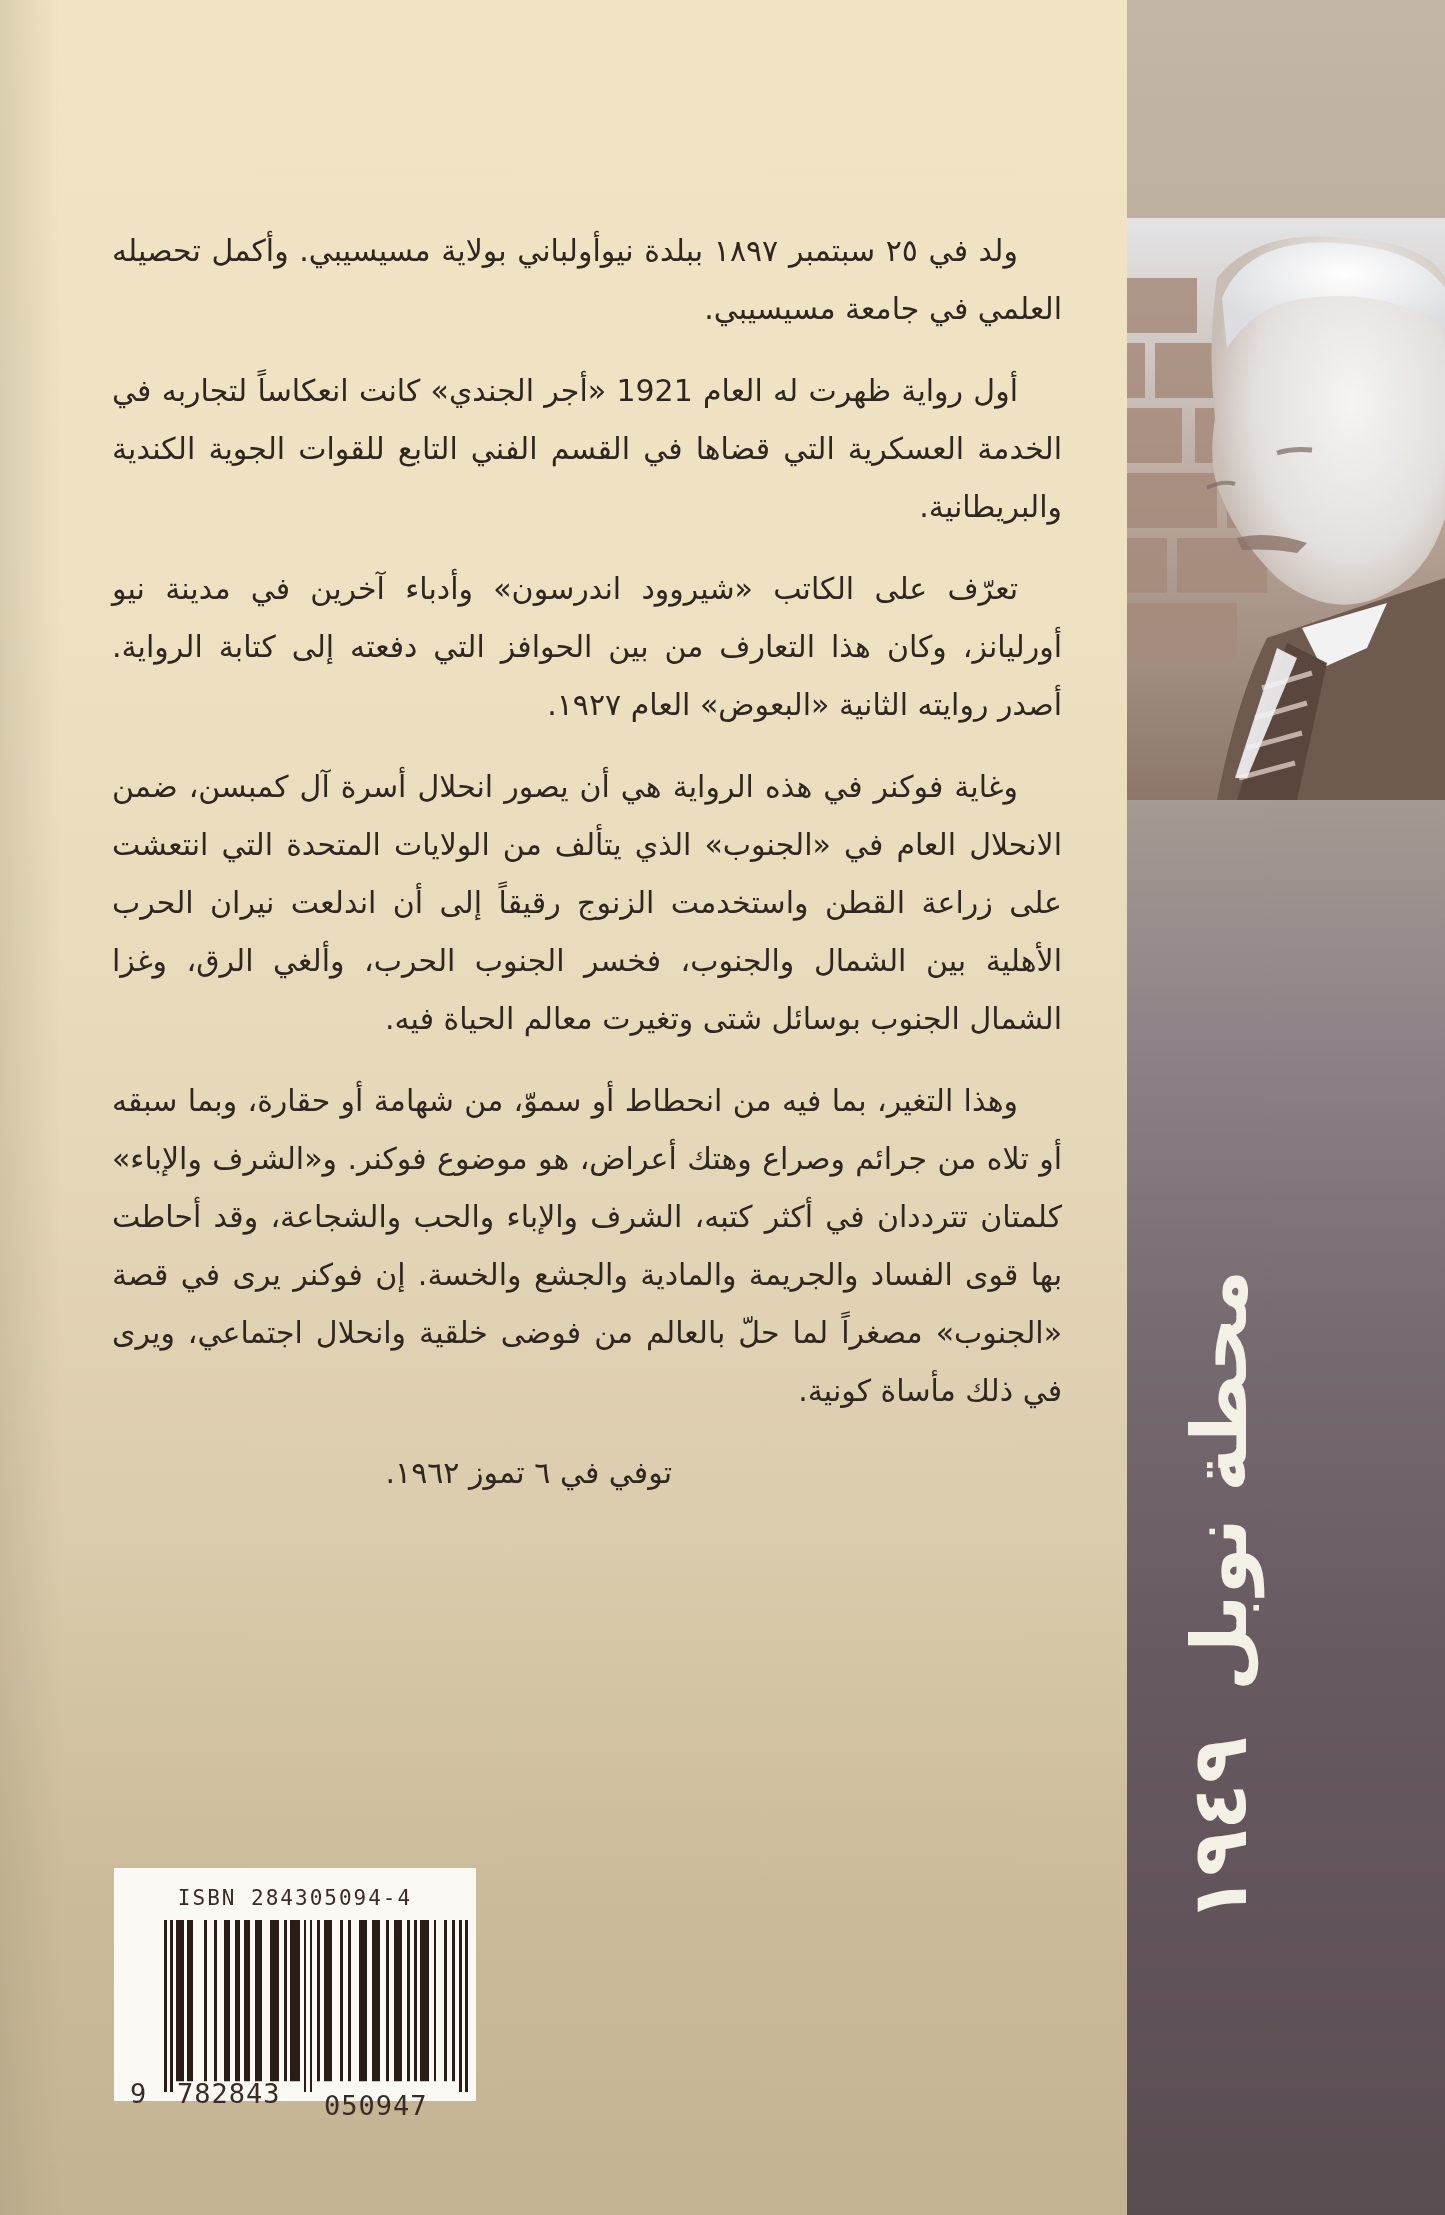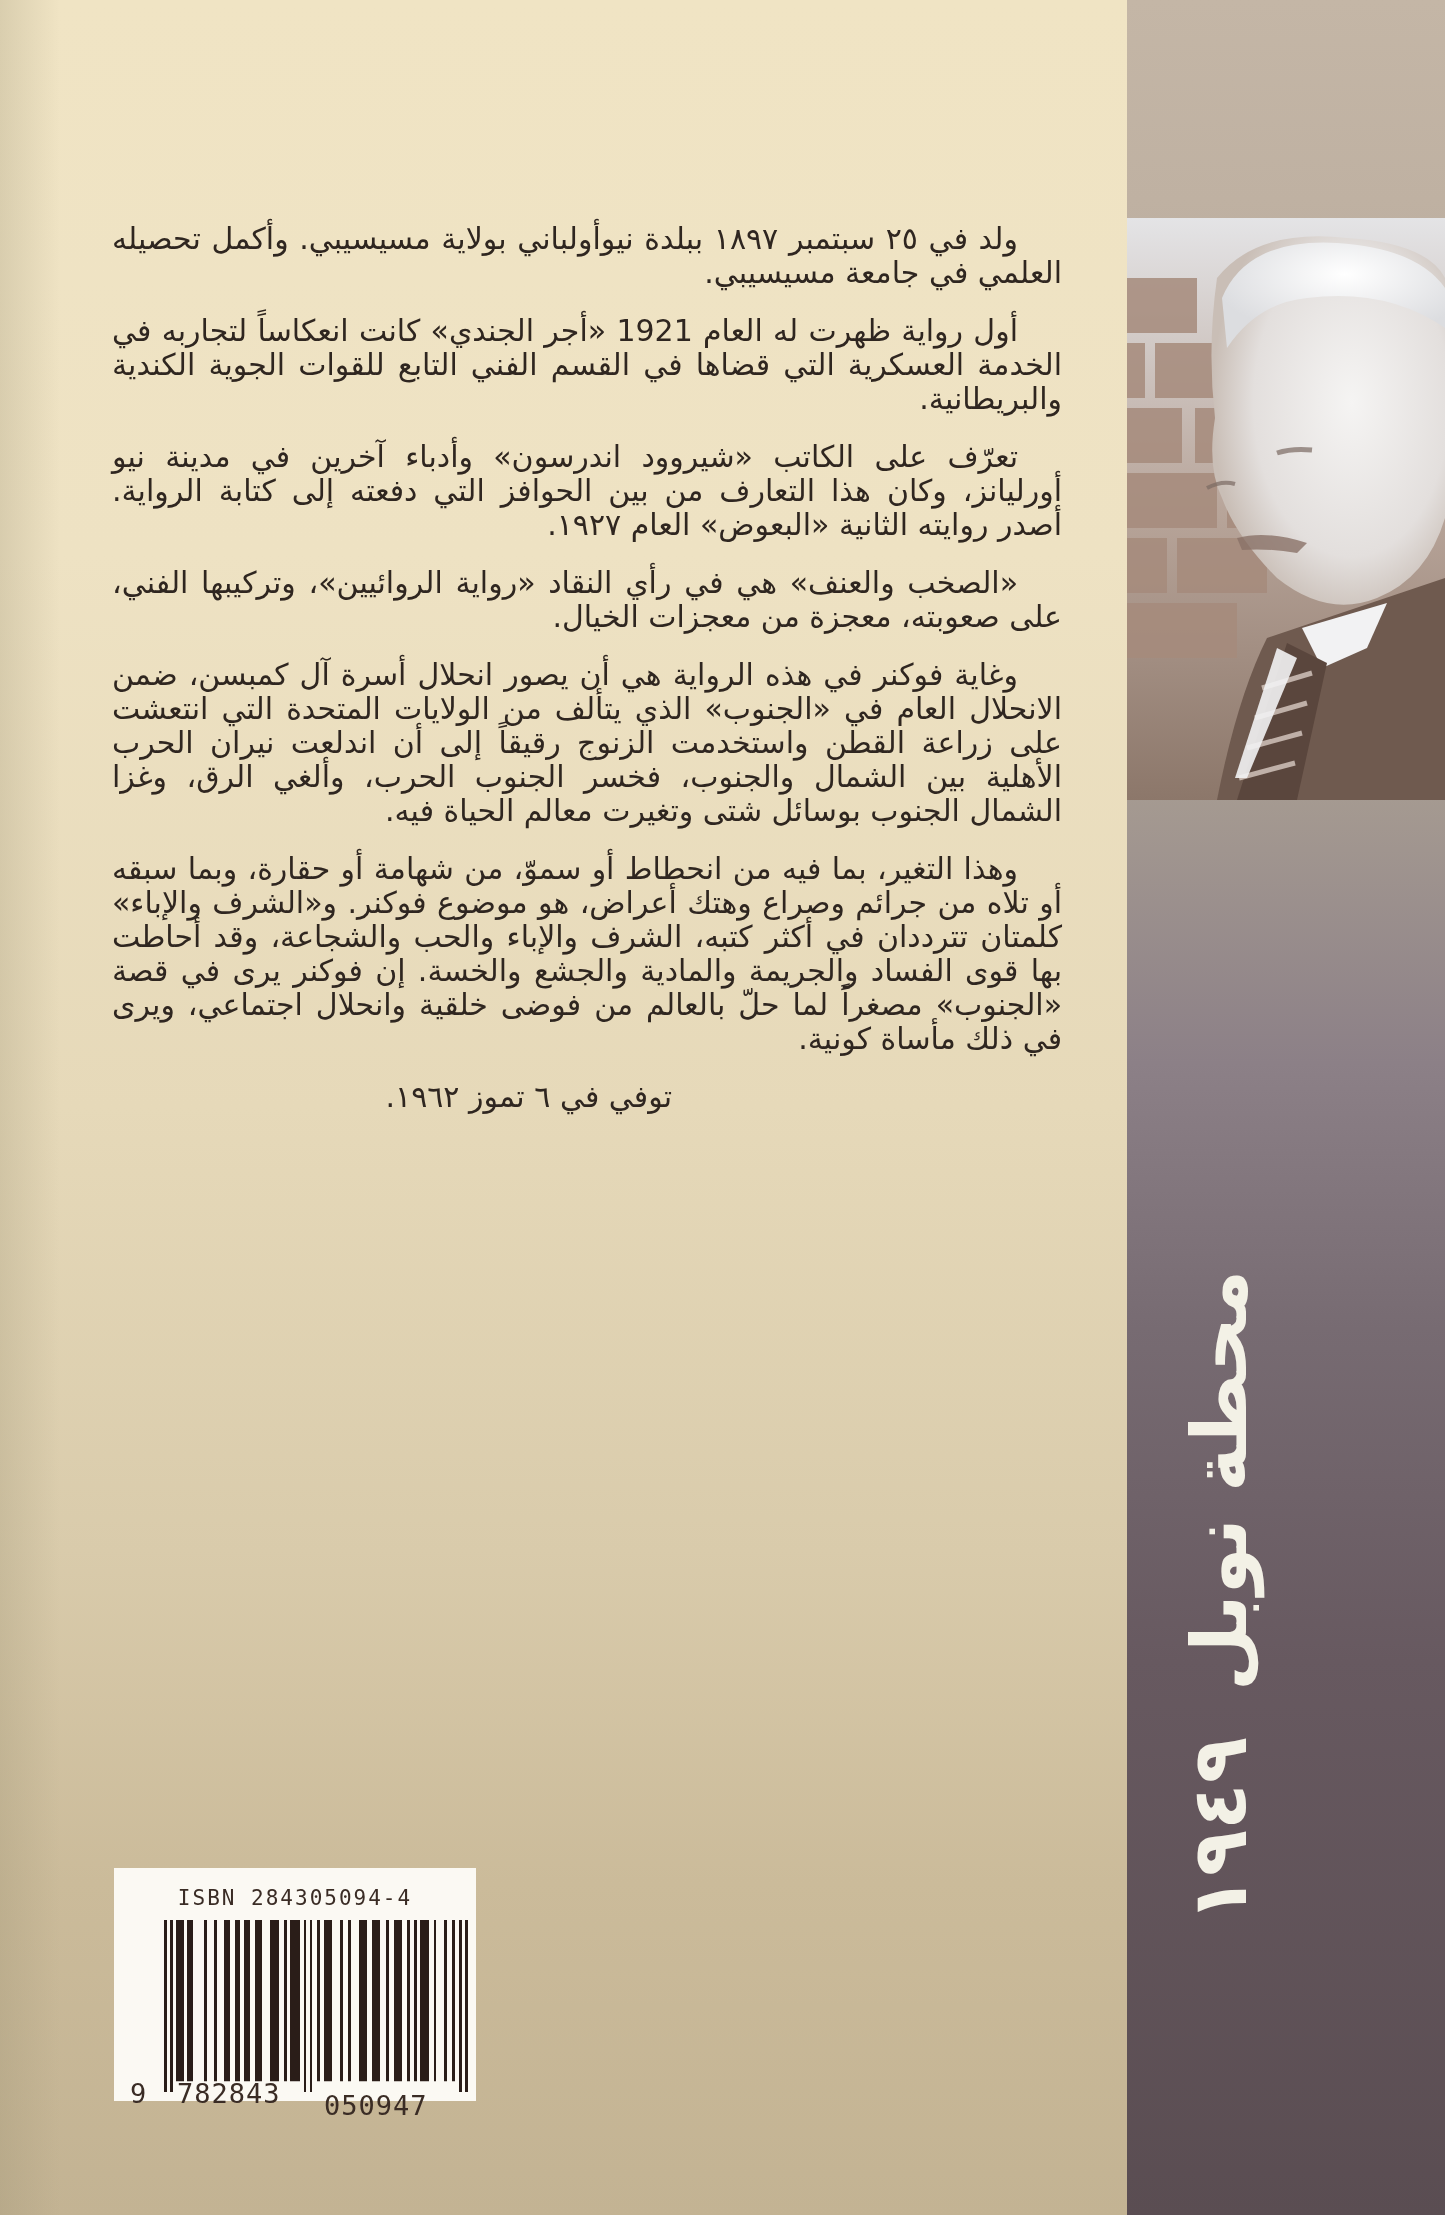--- a/index.html
+++ b/index.html
@@ -36,21 +36,21 @@
   .blurb {
     position: absolute;
     left: 112px;
     top: 222px;
     width: 950px;
     direction: rtl;
     text-align: justify;
     color: #2f2620;
     font-family: "DejaVu Sans", sans-serif;
     font-size: 30px;
-    line-height: 34px;
+    line-height: 58px;
   }
   .blurb p {
     margin: 0 0 24px 0;
     text-indent: 44px;
     text-align-last: right;
   }
   .blurb p.death {
     text-indent: 0;
     padding-right: 390px;
   }
@@ -131,21 +131,20 @@
 </style>
 </head>
 <body>
 
 <div class="back-cover"></div>
 
 <div class="blurb">
   <p>ولد في ٢٥ سبتمبر ١٨٩٧ ببلدة نيوأولباني بولاية مسيسيبي. وأكمل تحصيله العلمي في جامعة مسيسيبي.</p>
   <p>أول رواية ظهرت له العام 1921 «أجر الجندي» كانت انعكاساً لتجاربه في الخدمة العسكرية التي قضاها في القسم الفني التابع للقوات الجوية الكندية والبريطانية.</p>
   <p>تعرّف على الكاتب «شيروود اندرسون» وأدباء آخرين في مدينة نيو أورليانز، وكان هذا التعارف من بين الحوافز التي دفعته إلى كتابة الرواية. أصدر روايته الثانية «البعوض» العام ١٩٢٧.</p>
-  <p>«الصخب والعنف» هي في رأي النقاد «رواية الروائيين»، وتركيبها الفني، على صعوبته، معجزة من معجزات الخيال.</p>
   <p>وغاية فوكنر في هذه الرواية هي أن يصور انحلال أسرة آل كمبسن، ضمن الانحلال العام في «الجنوب» الذي يتألف من الولايات المتحدة التي انتعشت على زراعة القطن واستخدمت الزنوج رقيقاً إلى أن اندلعت نيران الحرب الأهلية بين الشمال والجنوب، فخسر الجنوب الحرب، وألغي الرق، وغزا الشمال الجنوب بوسائل شتى وتغيرت معالم الحياة فيه.</p>
   <p>وهذا التغير، بما فيه من انحطاط أو سموّ، من شهامة أو حقارة، وبما سبقه أو تلاه من جرائم وصراع وهتك أعراض، هو موضوع فوكنر. و«الشرف والإباء» كلمتان تترددان في أكثر كتبه، الشرف والإباء والحب والشجاعة، وقد أحاطت بها قوى الفساد والجريمة والمادية والجشع والخسة. إن فوكنر يرى في قصة «الجنوب» مصغراً لما حلّ بالعالم من فوضى خلقية وانحلال اجتماعي، ويرى في ذلك مأساة كونية.</p>
   <p class="death">توفي في ٦ تموز ١٩٦٢.</p>
 </div>
 
 <div class="isbn-box">
   <div class="isbn-label">ISBN  284305094-4</div>
   <svg class="barcode" viewBox="0 0 305 160" preserveAspectRatio="none">
     <g fill="#2a1d18">
       <rect x="0" y="0" width="3" height="172"></rect>

